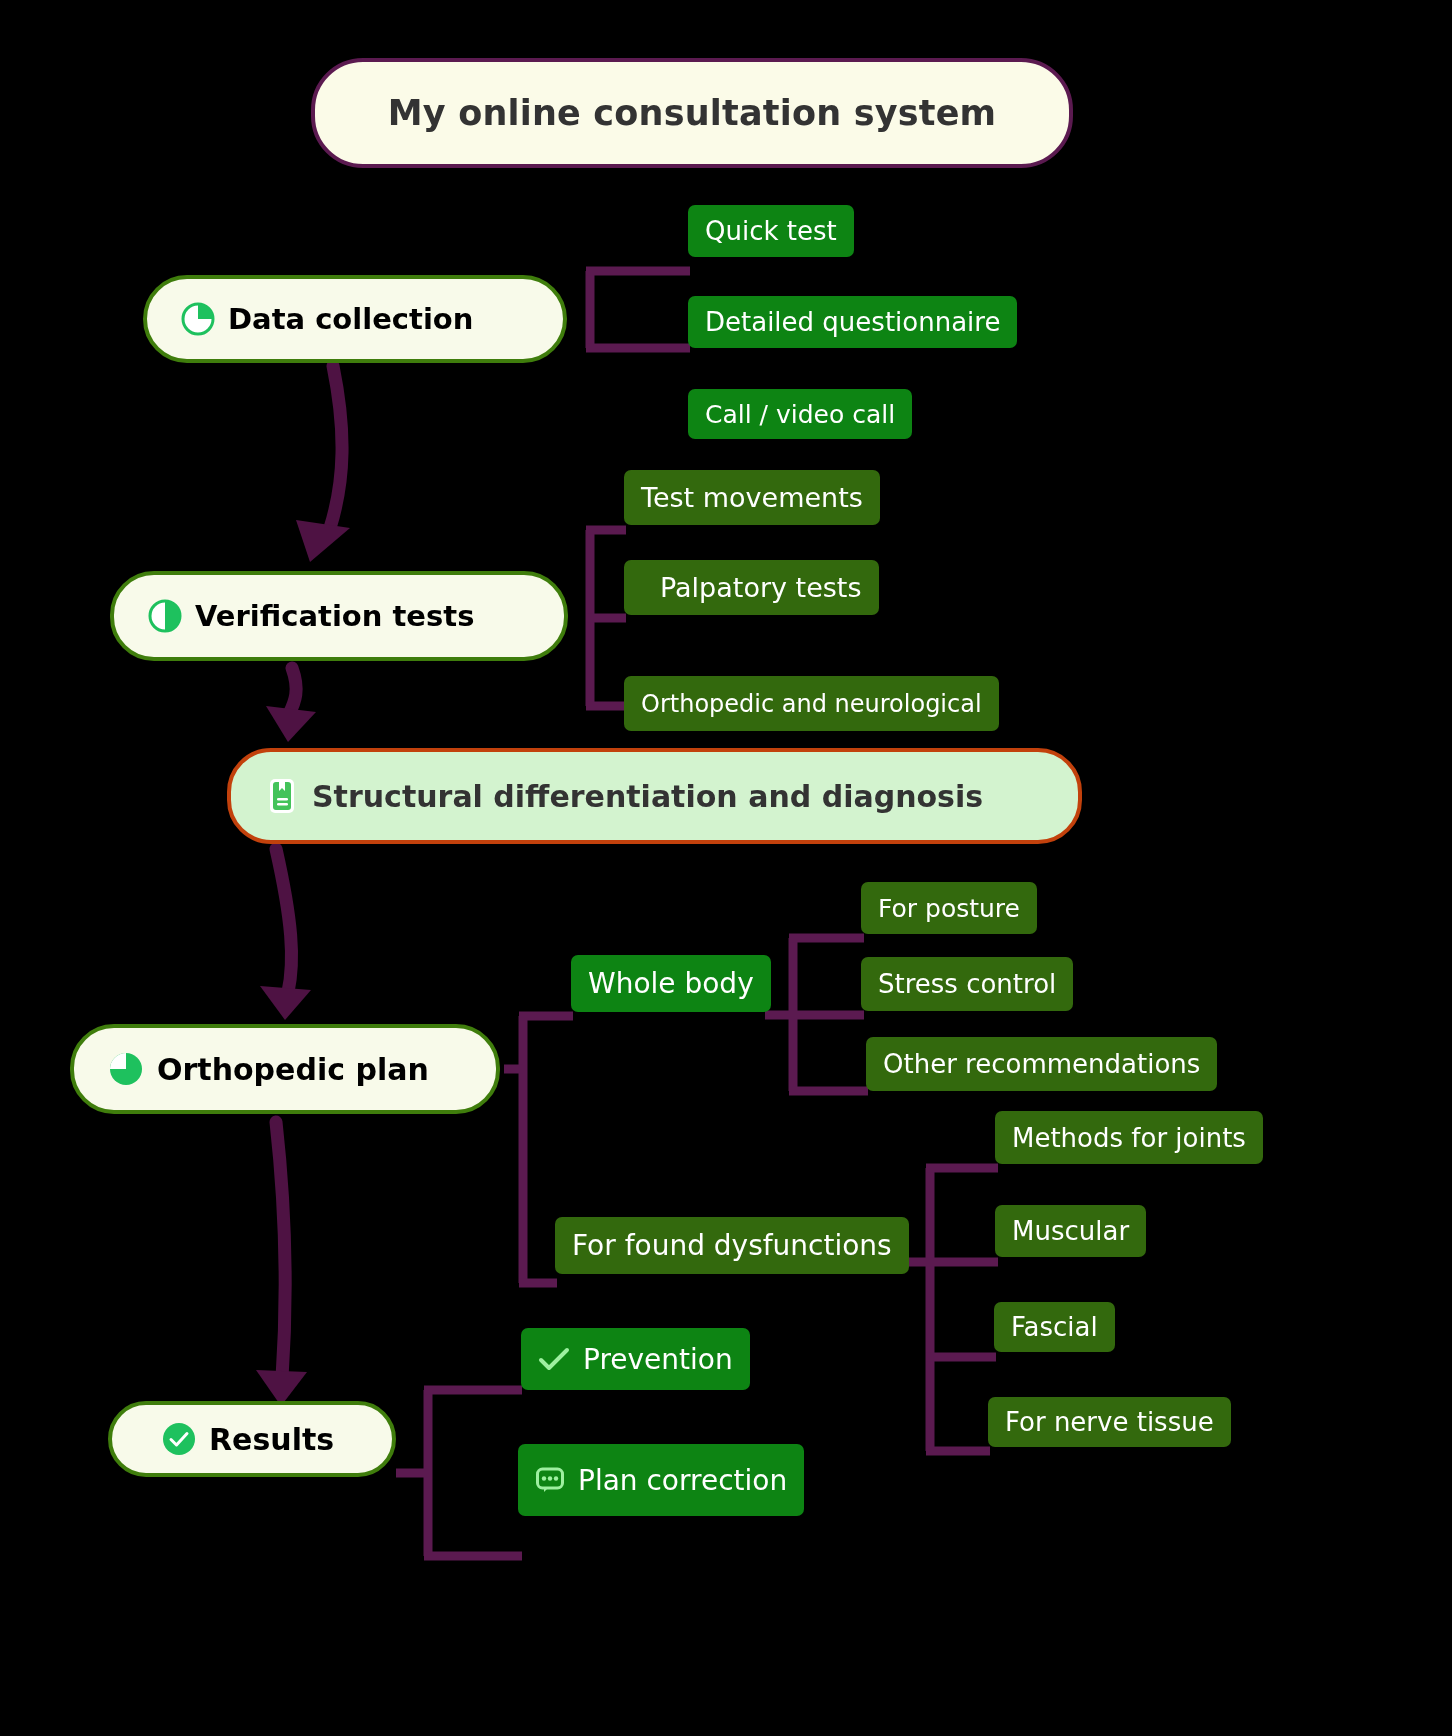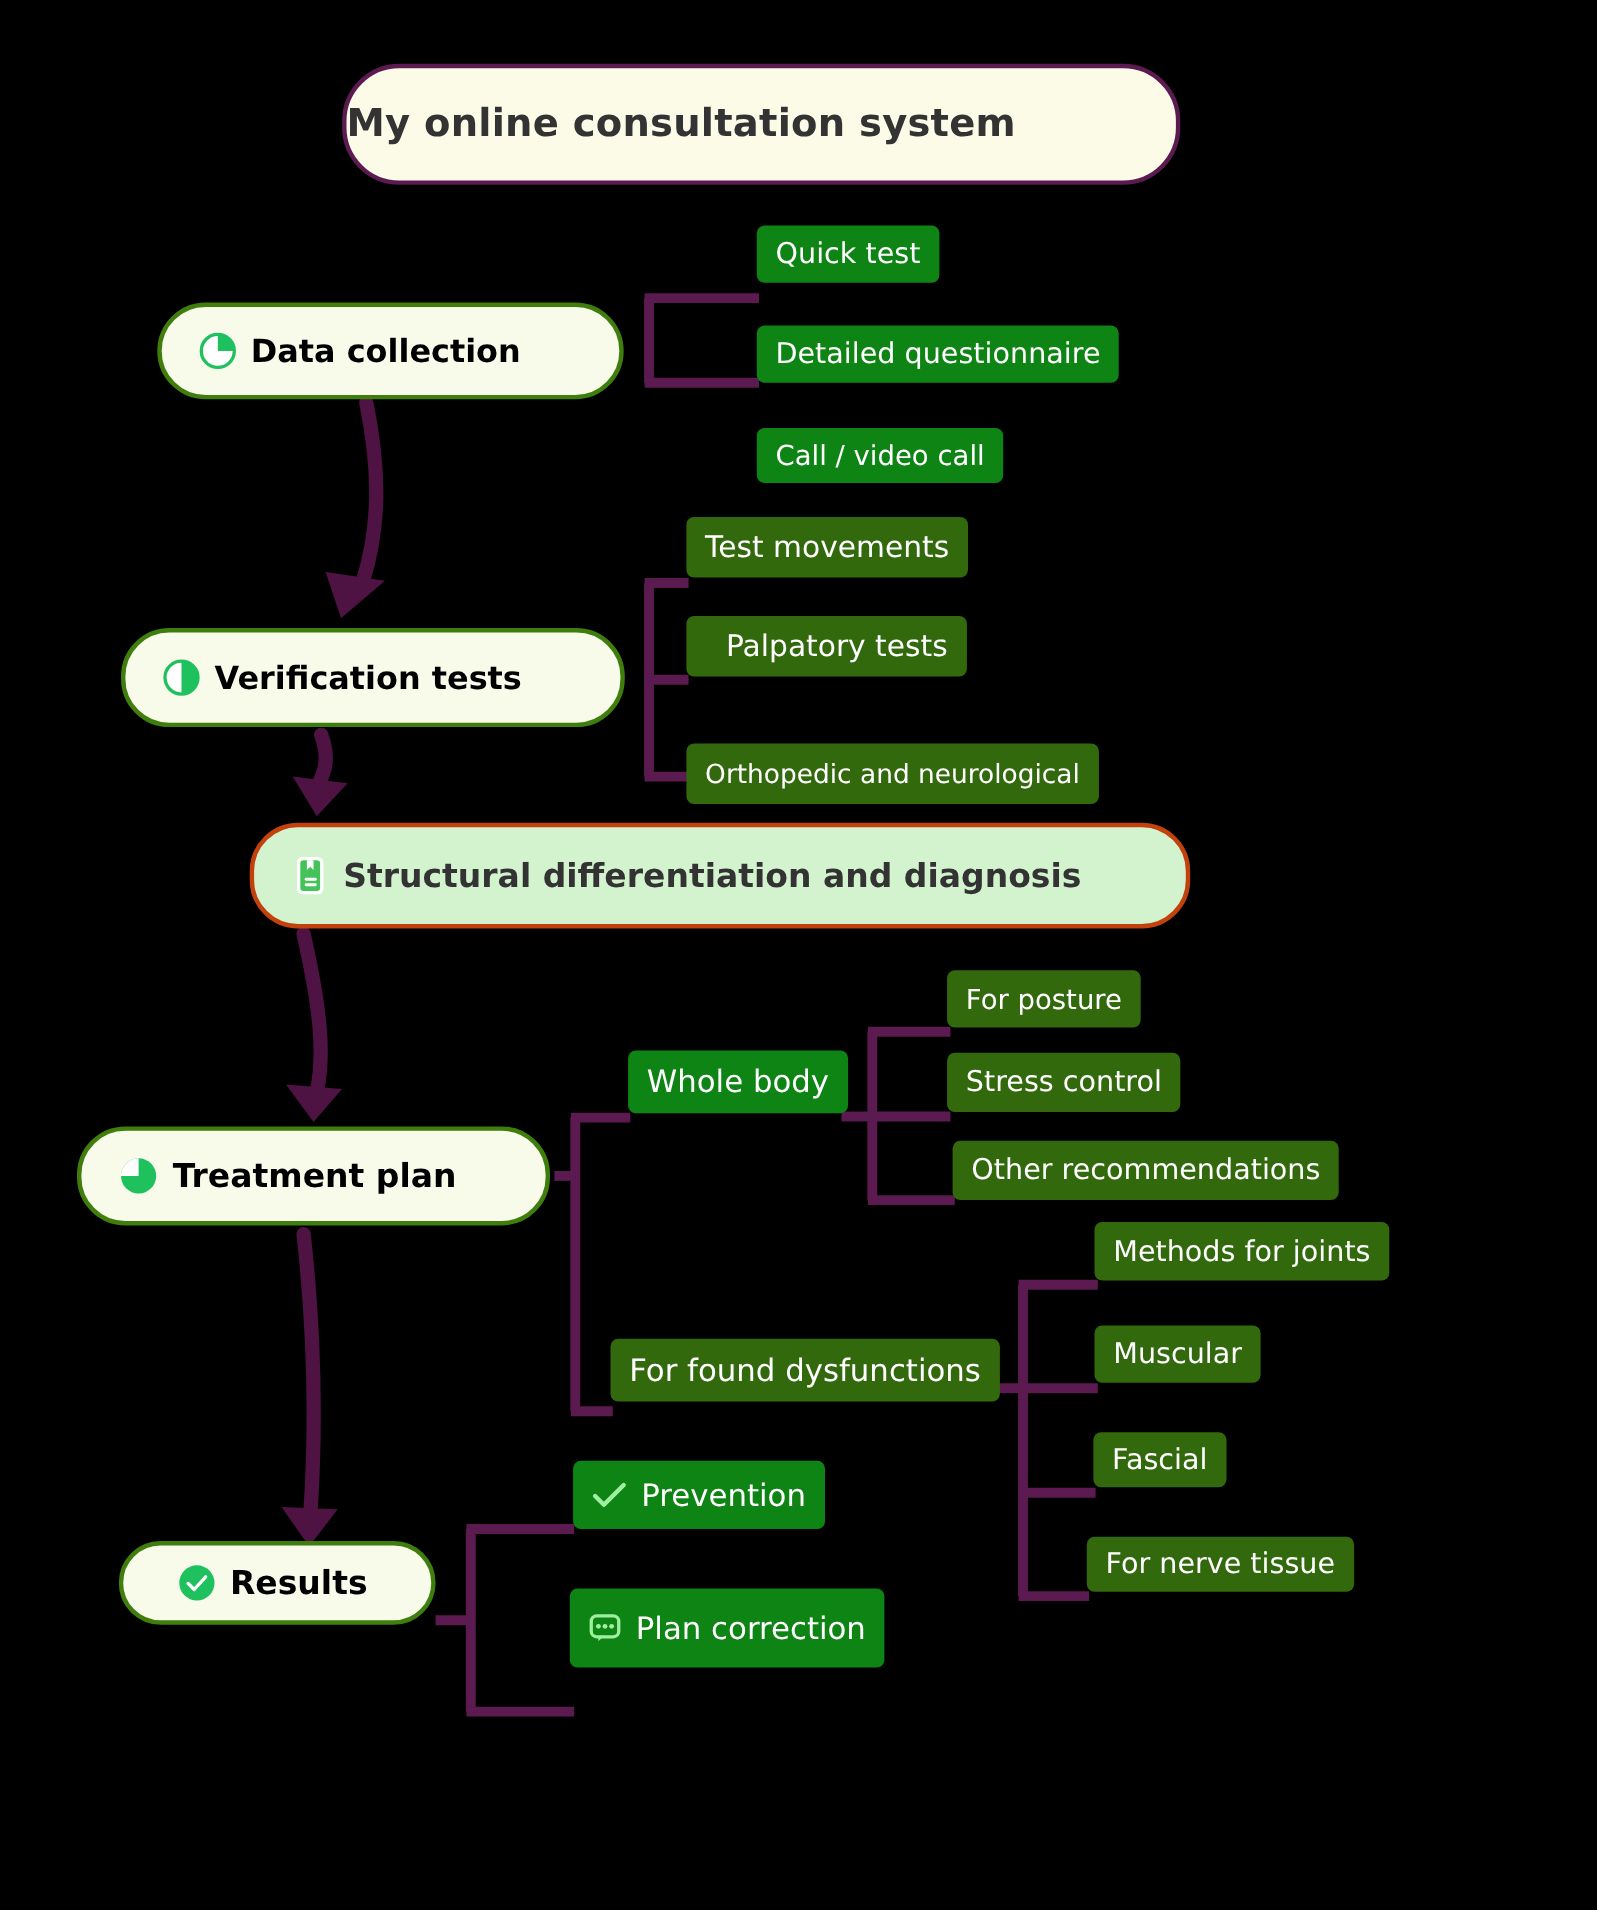--- a/index.html
+++ b/index.html
@@ -5,21 +5,21 @@
   html,body{margin:0;padding:0;background:#000;}
   body{width:1452px;height:1736px;position:relative;overflow:hidden;
        font-family:"DejaVu Sans","Liberation Sans",sans-serif;}
   #stage{position:absolute;inset:0;width:1452px;height:1736px;}
   svg.links{position:absolute;left:0;top:0;width:1452px;height:1736px;pointer-events:none;}
 
   
   .node{position:absolute;box-sizing:border-box;display:flex;align-items:center;}
   .title-node{
     background:#fbfbe8;border:4px solid #5b1a50;border-radius:52px;
-    justify-content:flex-start;color:#333;font-weight:bold;letter-spacing:.2px;
+    justify-content:center;color:#333;font-weight:bold;letter-spacing:.2px;
   }
   .stage-node{
     background:#f8faea;border:4px solid #3f7d0c;border-radius:44px;
     padding-left:34px;color:#000000;font-weight:bold;
   }
   .diag-node{
     background:#d3f3cf;border:4px solid #c2410c;border-radius:44px;
     padding-left:34px;color:#333;font-weight:bold;
   }
   .leaf{
@@ -144,21 +144,21 @@
     <span class="lbl">Structural differentiation and diagnosis</span>
   </div>
 
   <div class="node stage-node" style="left:70px;top:1024px;width:430px;height:90px;font-size:30px;">
     <span class="ic">
       <svg width="36" height="36" viewBox="0 0 36 36">
         <circle cx="18" cy="18" r="16" fill="#1ec15e"></circle>
         <path d="M18 18 L18 2 A16 16 0 0 0 2 18 Z" fill="#fff"></path>
       </svg>
     </span>
-    <span class="lbl">Treatment plan</span>
+    <span class="lbl">Orthopedic plan</span>
   </div>
 
   <div class="leaf bright" style="left:571px;top:955px;height:57px;font-size:28px;">
     <span class="lbl">Whole body</span>
   </div>
   <div class="leaf dark" style="left:555px;top:1217px;height:57px;font-size:28px;">
     <span class="lbl">For found dysfunctions</span>
   </div>
 
   <div class="leaf dark" style="left:861px;top:882px;height:52px;font-size:25px;">

